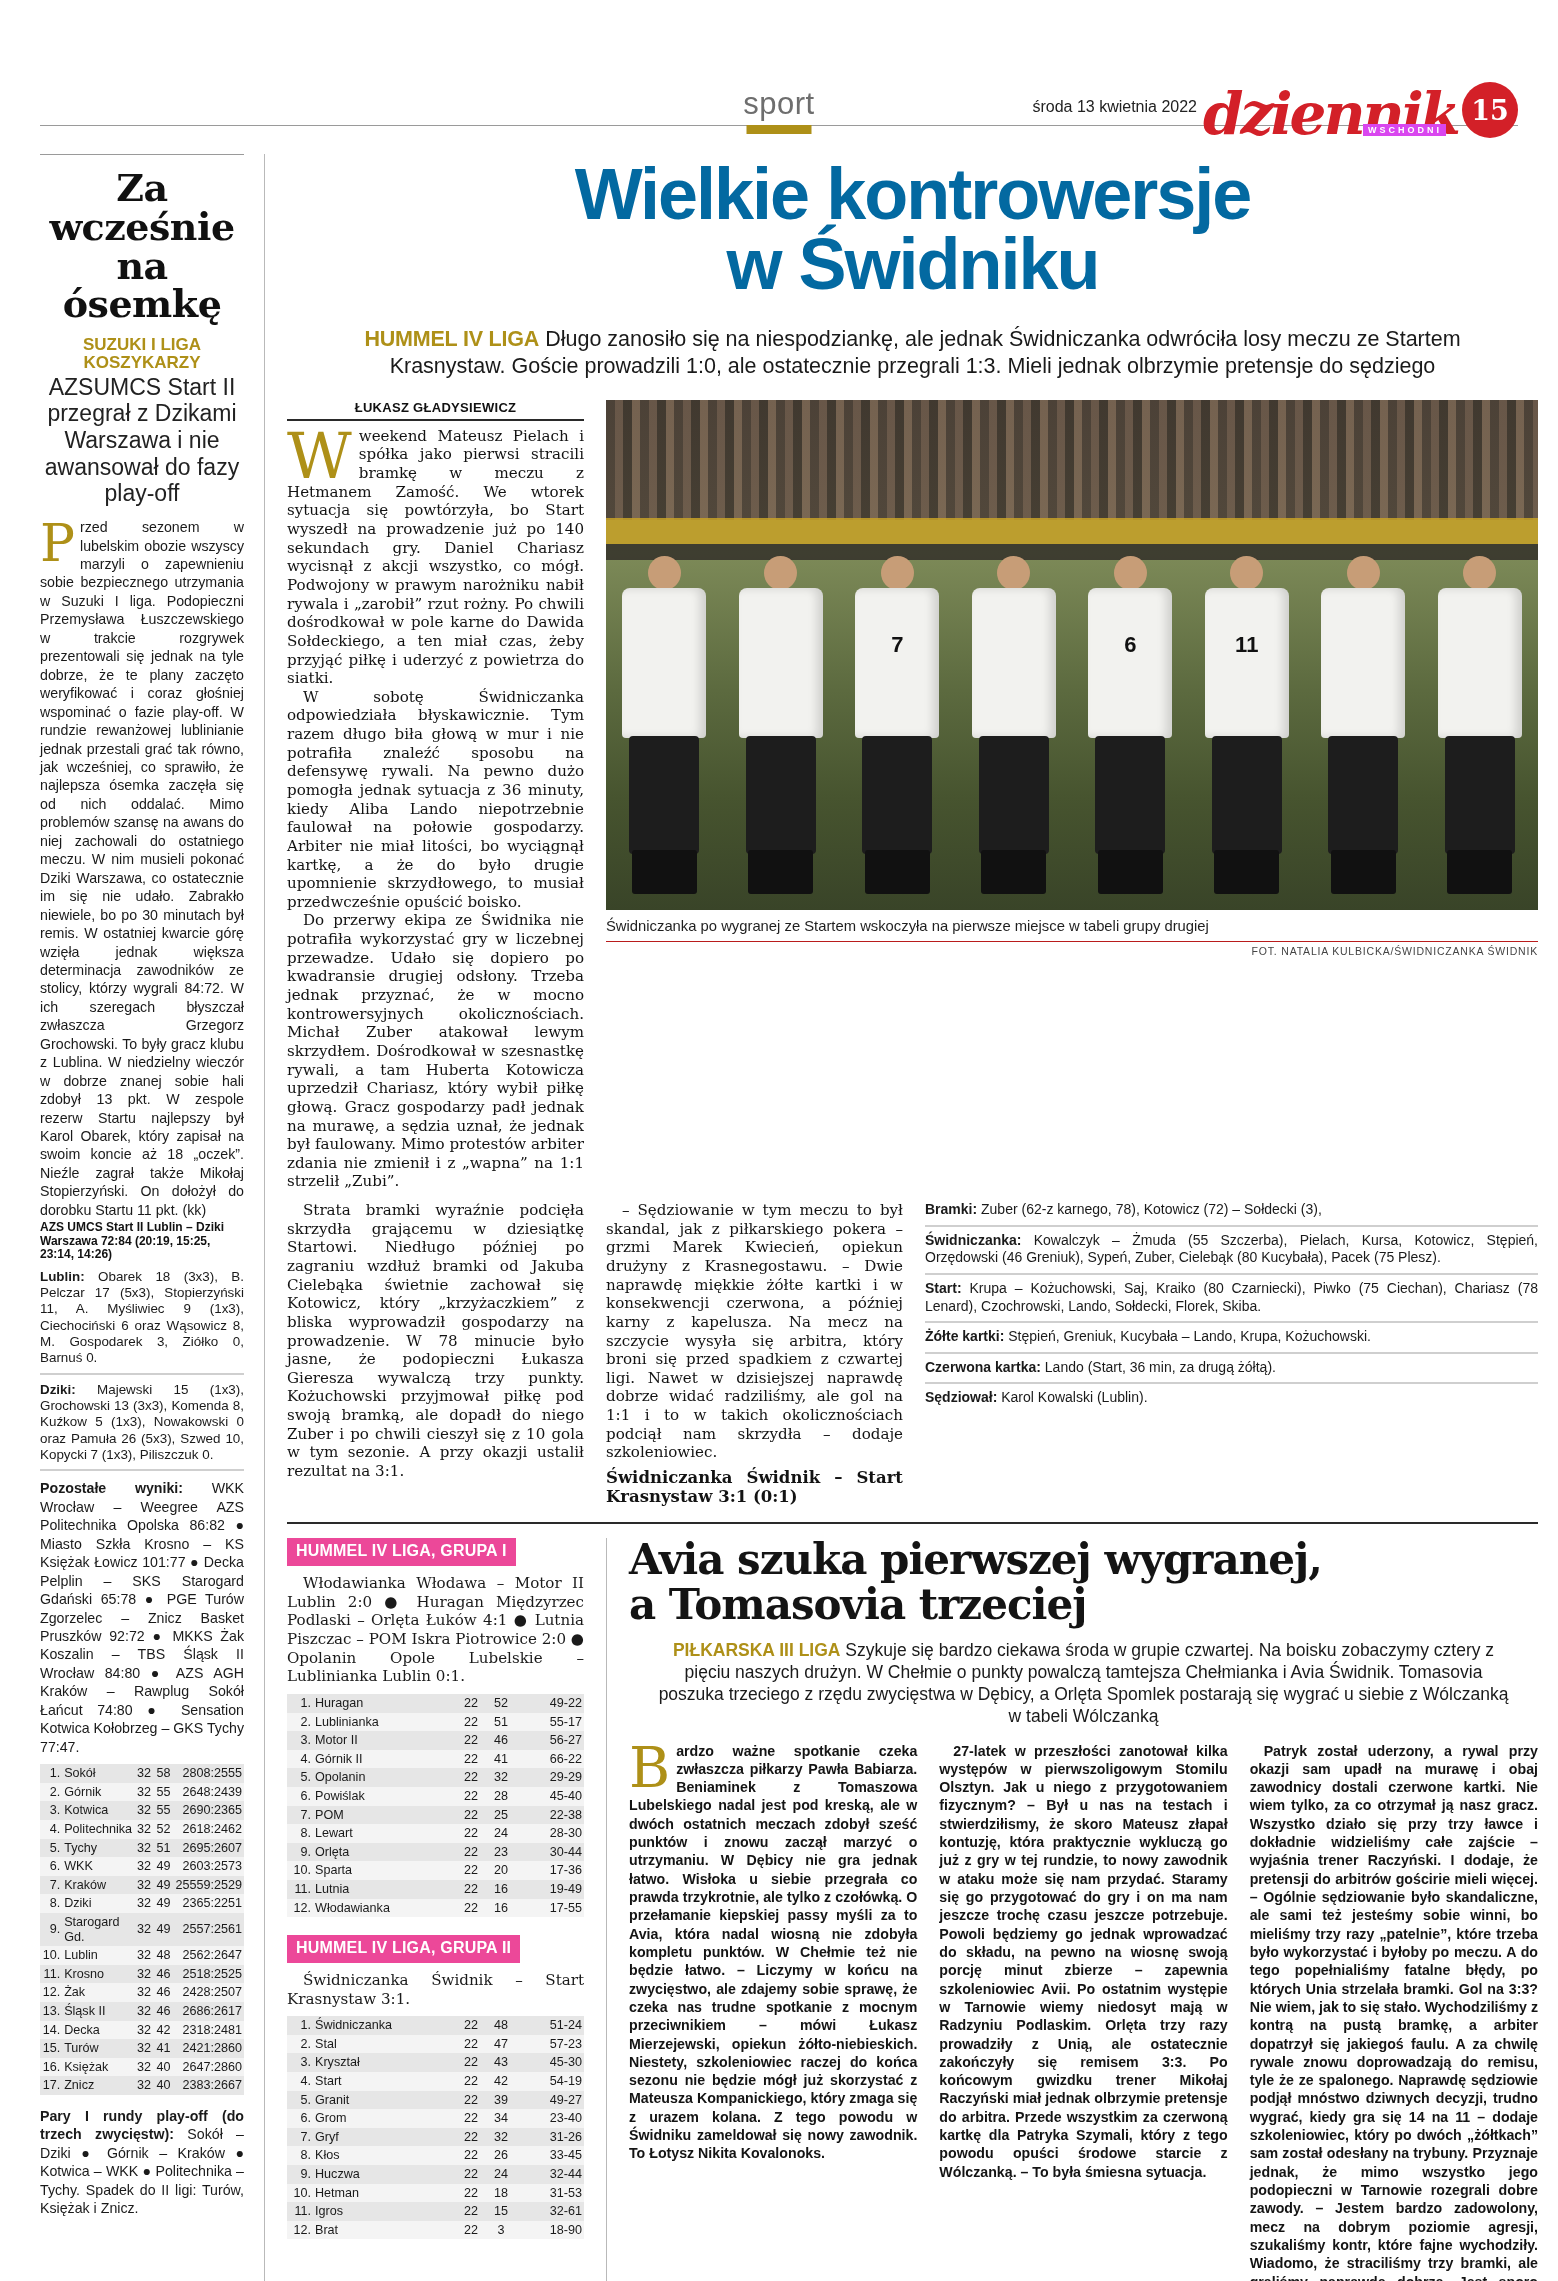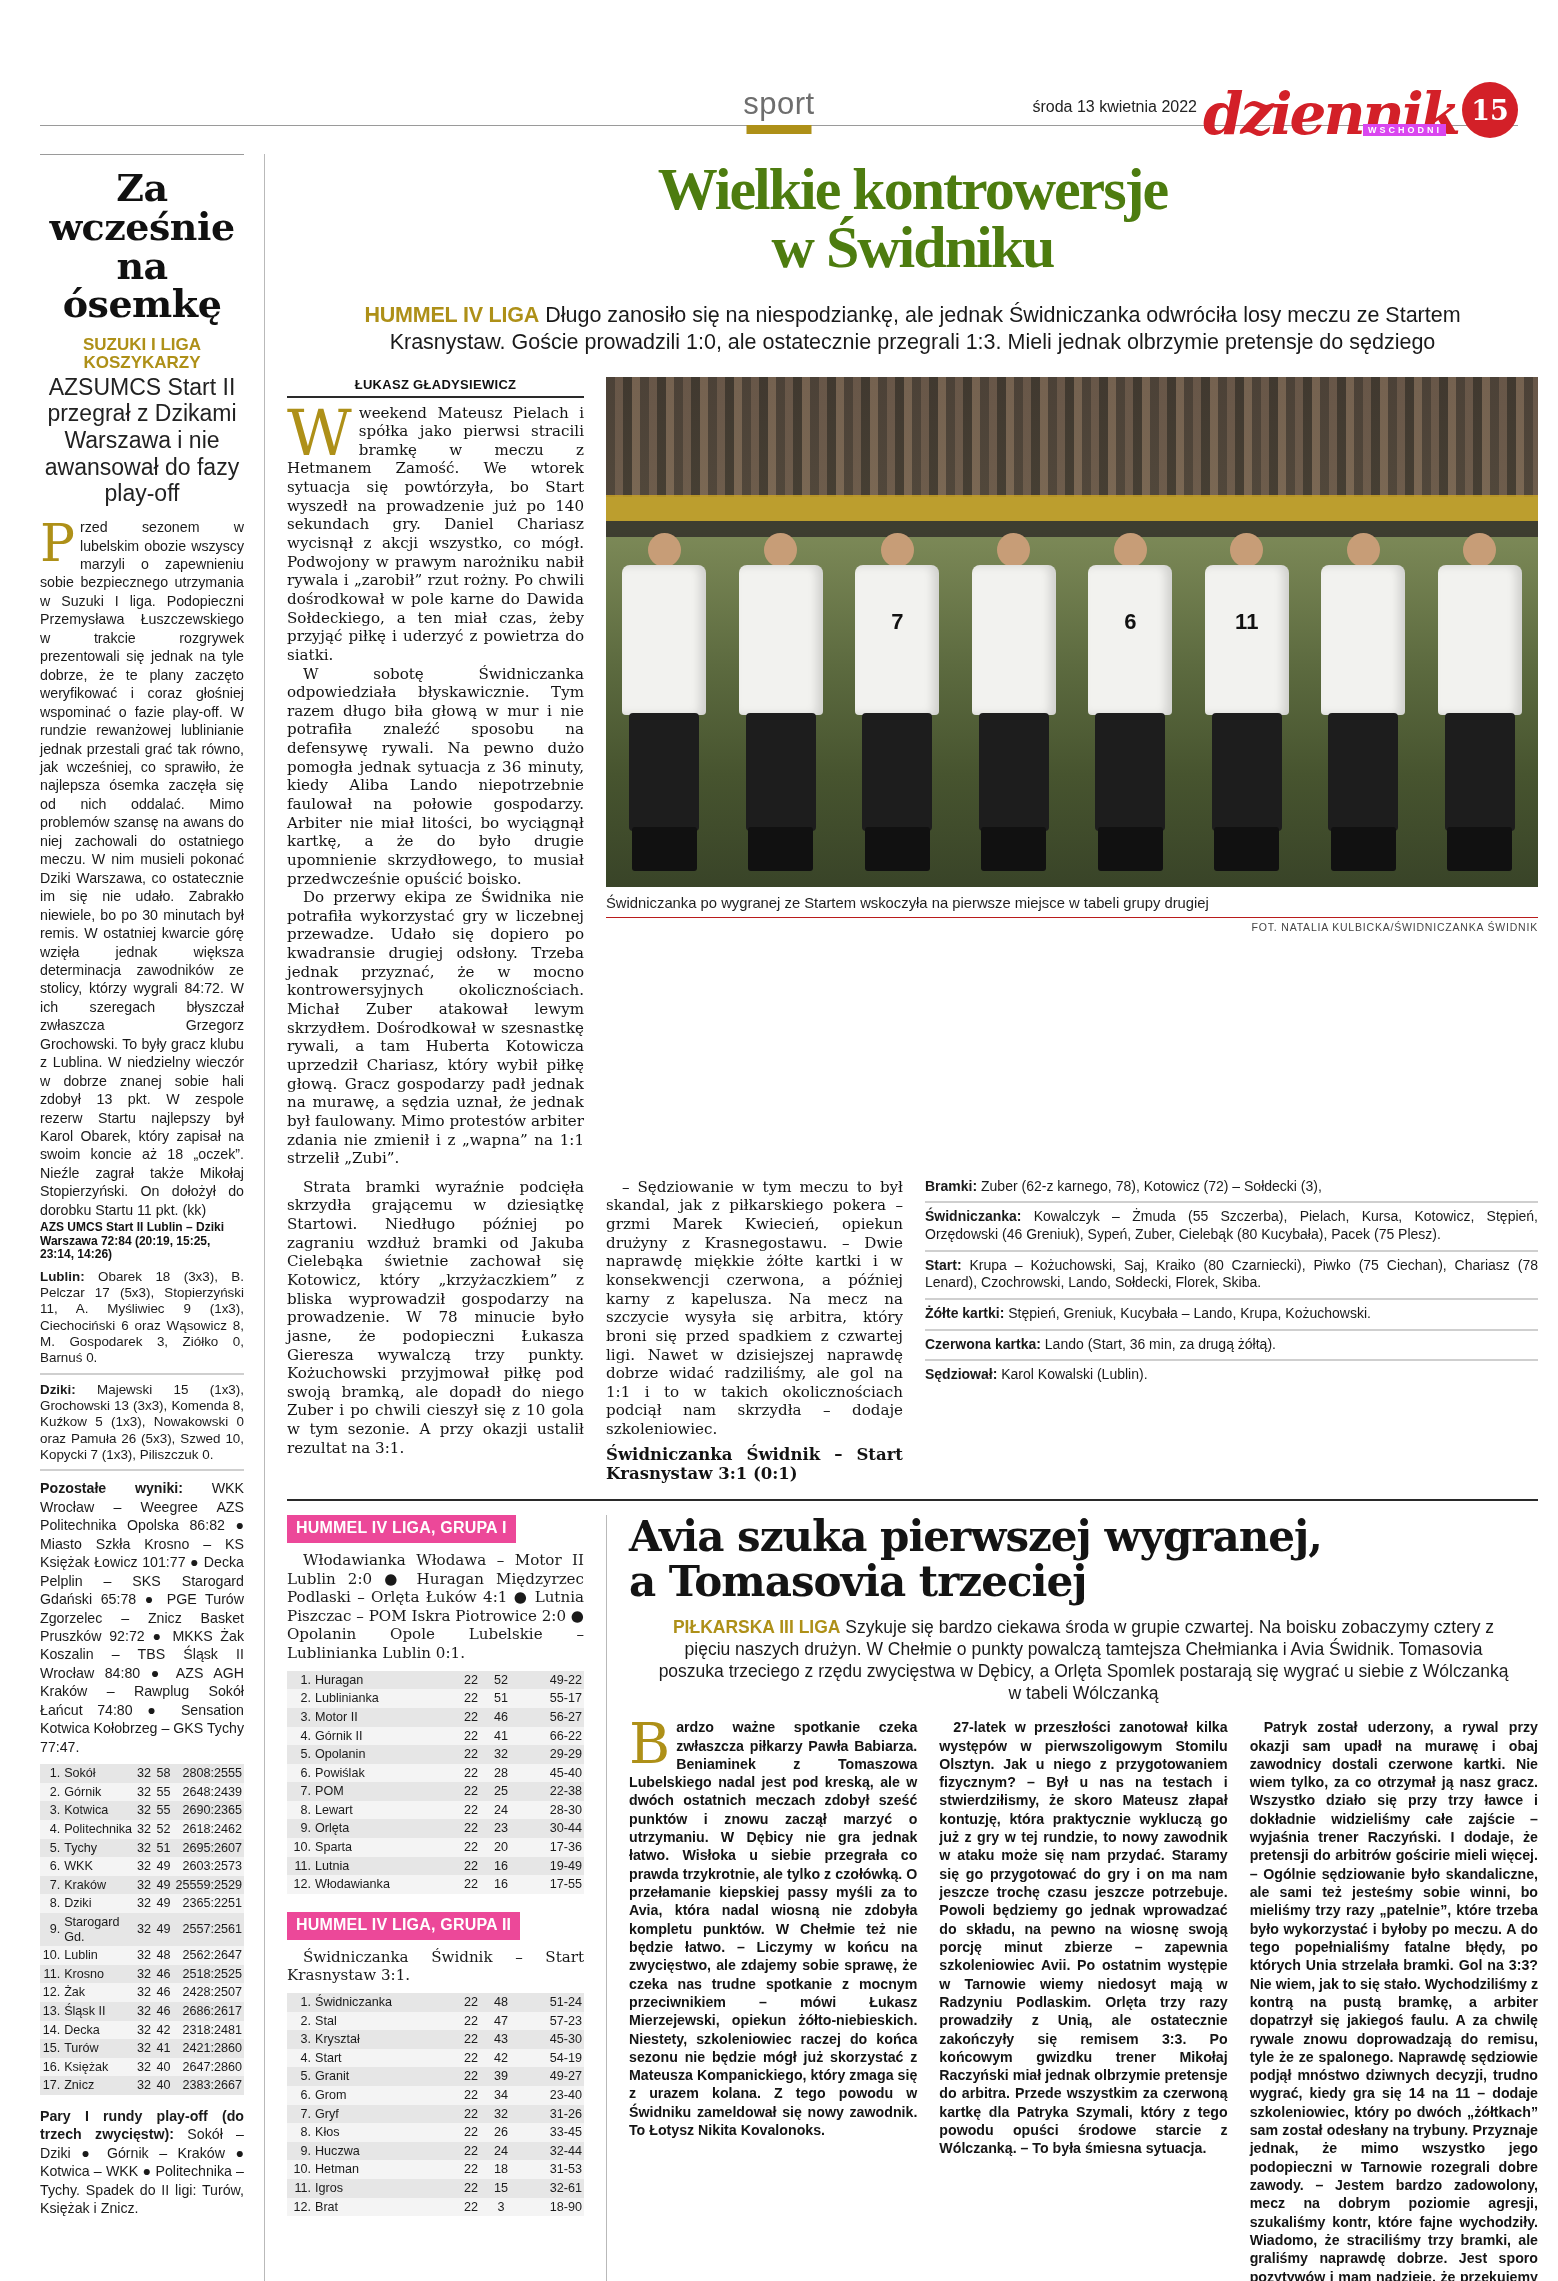--- a/index.html
+++ b/index.html
@@ -92,23 +92,23 @@
   td.team { text-align:left; }
   td.num { width: 30px; text-align: center; }
   td.gd { width: 68px; text-align: right; padding-right: 4px; }
 
   .rail-playoff { font-size: 14.2px; line-height:1.3; margin-top: 12px; text-align: justify;}
   .rail-playoff b { font-weight:700; }
 
   
   .main { padding-left: 22px; width: 1273px; }
   h1.headline {
-    font-family: Liberation Serif, serif;
-    font-weight: 700; font-size: 60px; line-height: .97;
-    text-align:center; letter-spacing:-2px; color:#4d7c0f;
+    font-family: Liberation Sans, sans-serif;
+    font-weight: 700; font-size: 72px; line-height: .97;
+    text-align:center; letter-spacing:-2px; color:#0369a1;
     margin-top: 6px;
   }
   .lede {
     text-align:center; font-size: 21.5px; line-height:1.26;
     margin: 26px 56px 0 56px; color:#1a1a1a;
   }
   .lede .kicker { color:#ae9018; font-weight:700; letter-spacing:-.2px;}
 
   .art-grid {
     display:grid; grid-template-columns: 297px 1fr; gap: 0 22px; margin-top: 20px;

